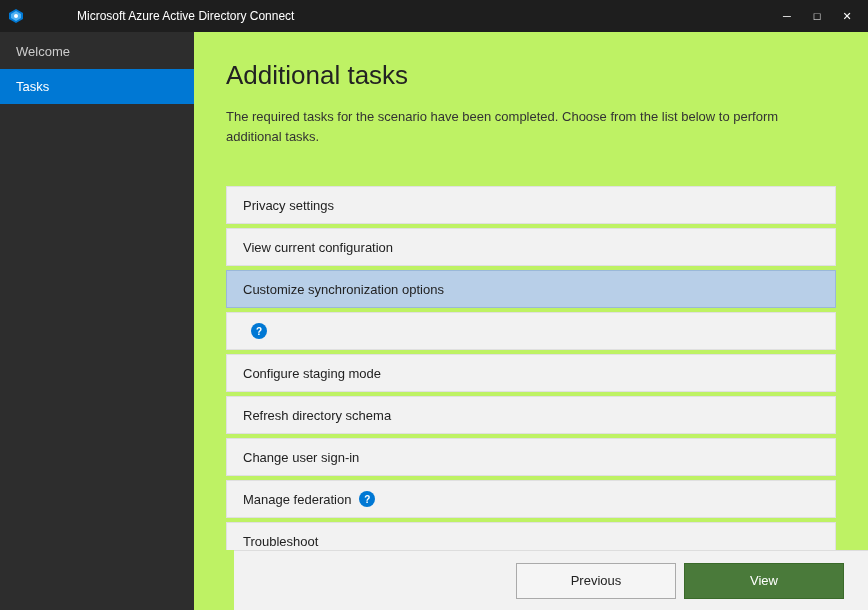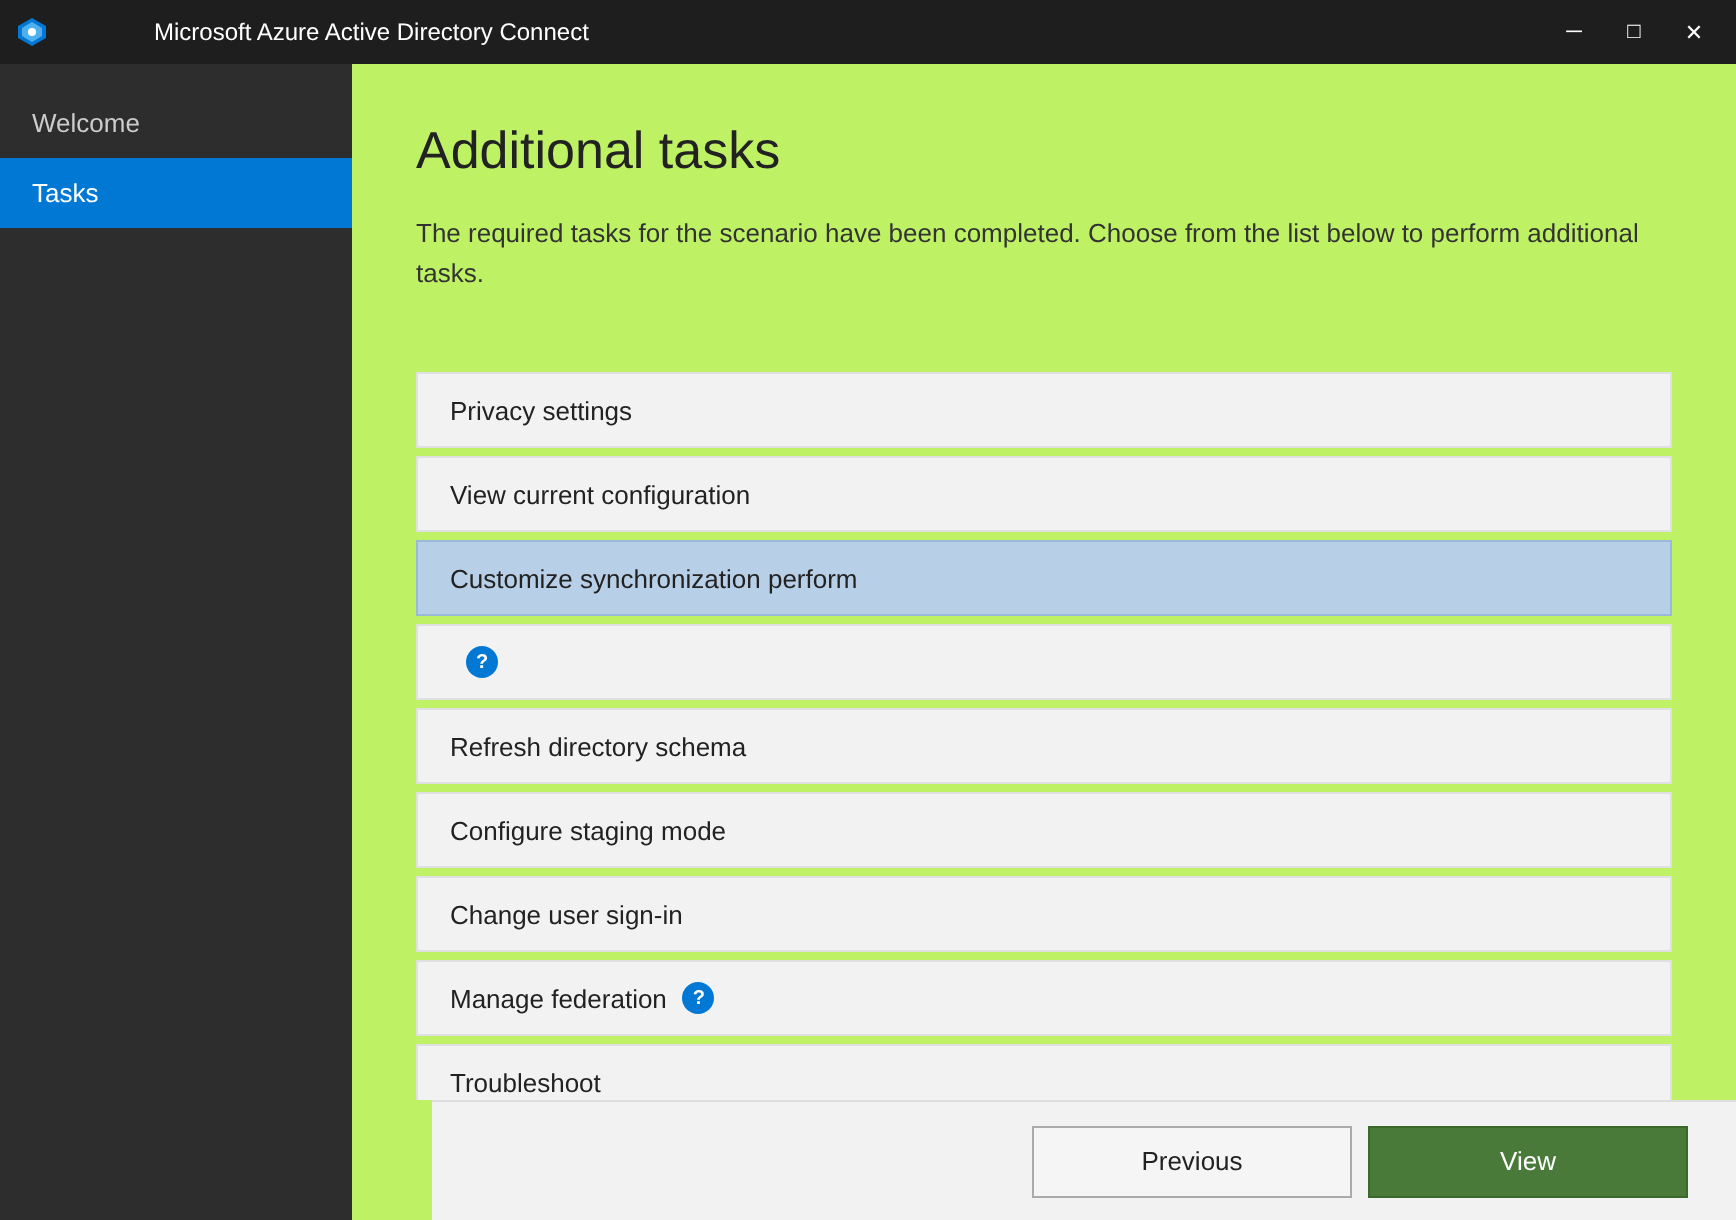--- a/index.html
+++ b/index.html
@@ -52,24 +52,24 @@
 
     
     #app-window {
       display: flex;
       height: 578px;
       background: #fff;
     }
 
     
     #sidebar {
-      width: 176px;
+      width: 194px;
       background: #2d2d2d;
       flex-shrink: 0;
-      padding-top: 12px;
+      padding-top: 2px;
     }
     .sidebar-item {
       padding: 10px 16px;
       color: #ccc;
       cursor: pointer;
       font-size: 13px;
     }
     .sidebar-item.active {
       background: #0078d4;
       color: #fff;
@@ -207,30 +207,30 @@
       <p id="description">The required tasks for the scenario have been completed. Choose from the list below to perform additional tasks.</p>
 
       <div id="task-list">
       <div class="task-item">
             <span>Privacy settings</span>
           </div>
           <div class="task-item">
             <span>View current configuration</span>
           </div>
           <div class="task-item selected">
-            <span>Customize synchronization perform</span>
+            <span>Customize synchronization options</span>
           </div>
           <div class="task-item">
             <span class="help-icon">?</span>
           </div>
           <div class="task-item">
+            <span>Configure staging mode</span>
+          </div>
+          <div class="task-item">
             <span>Refresh directory schema</span>
-          </div>
-          <div class="task-item">
-            <span>Configure staging mode</span>
           </div>
           <div class="task-item">
             <span>Change user sign-in</span>
           </div>
           <div class="task-item">
             <span>Manage federation</span>
             <span class="help-icon">?</span>
           </div>
           <div class="task-item">
             <span>Troubleshoot</span>

